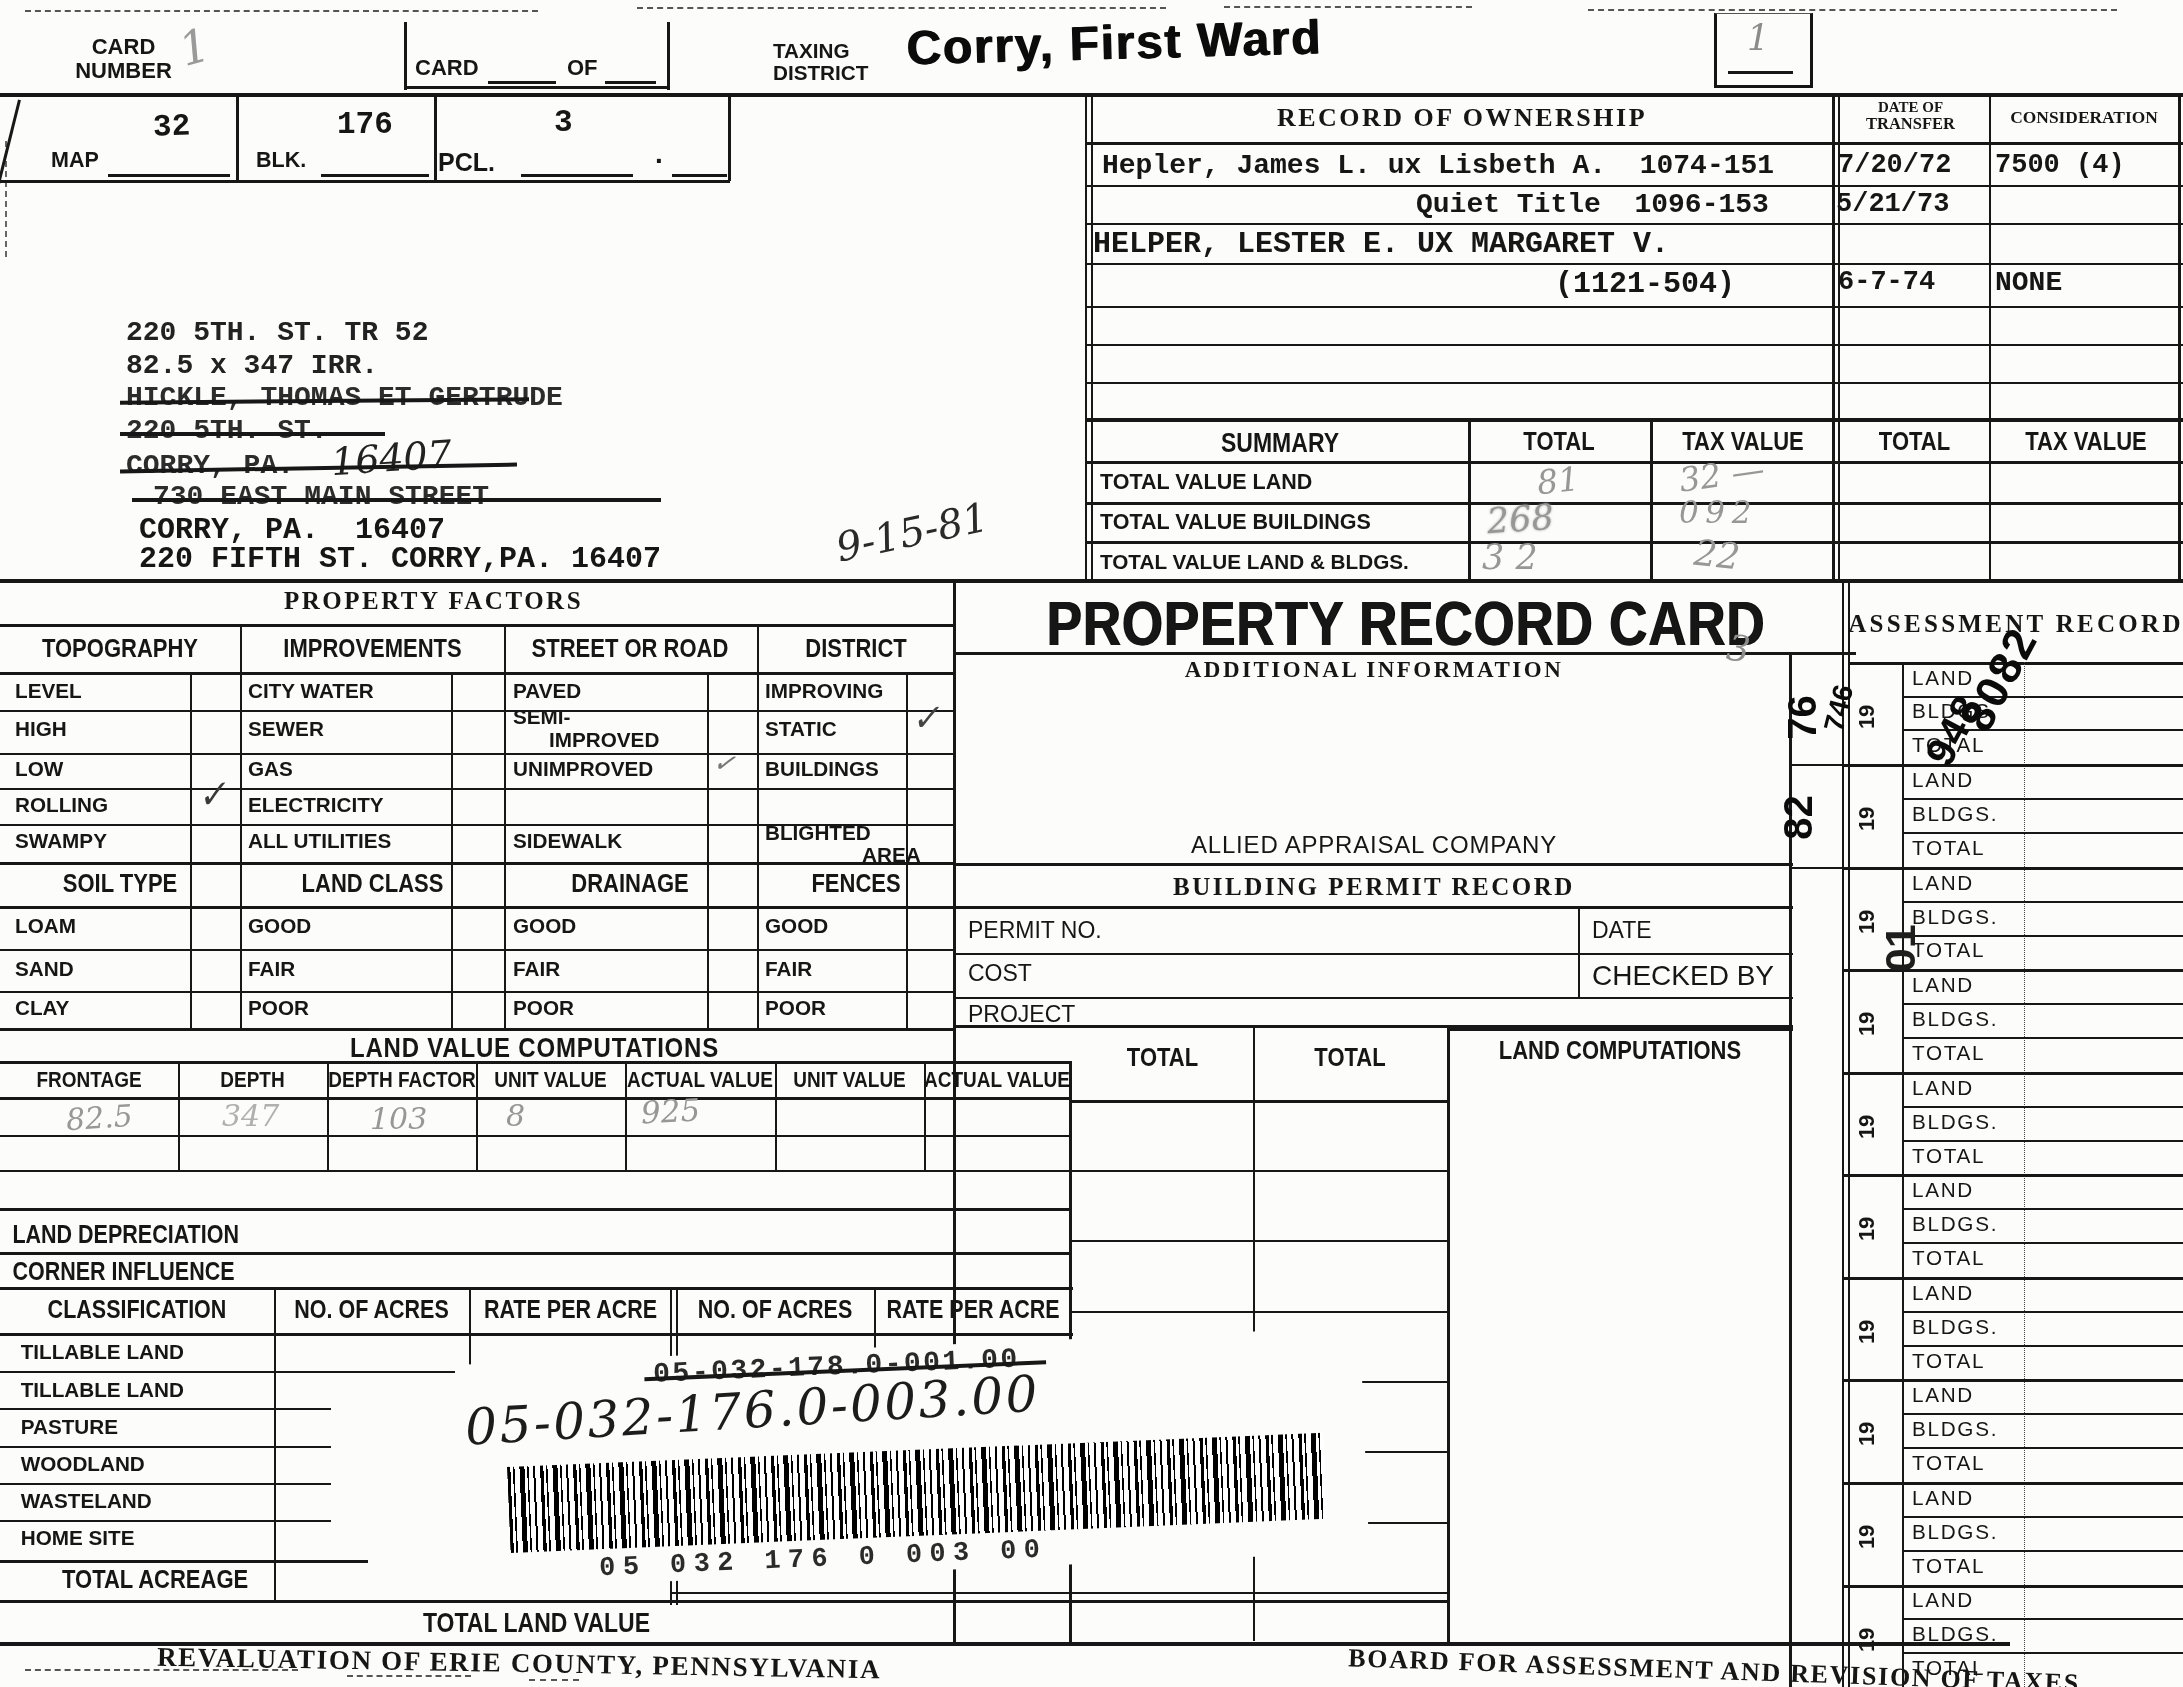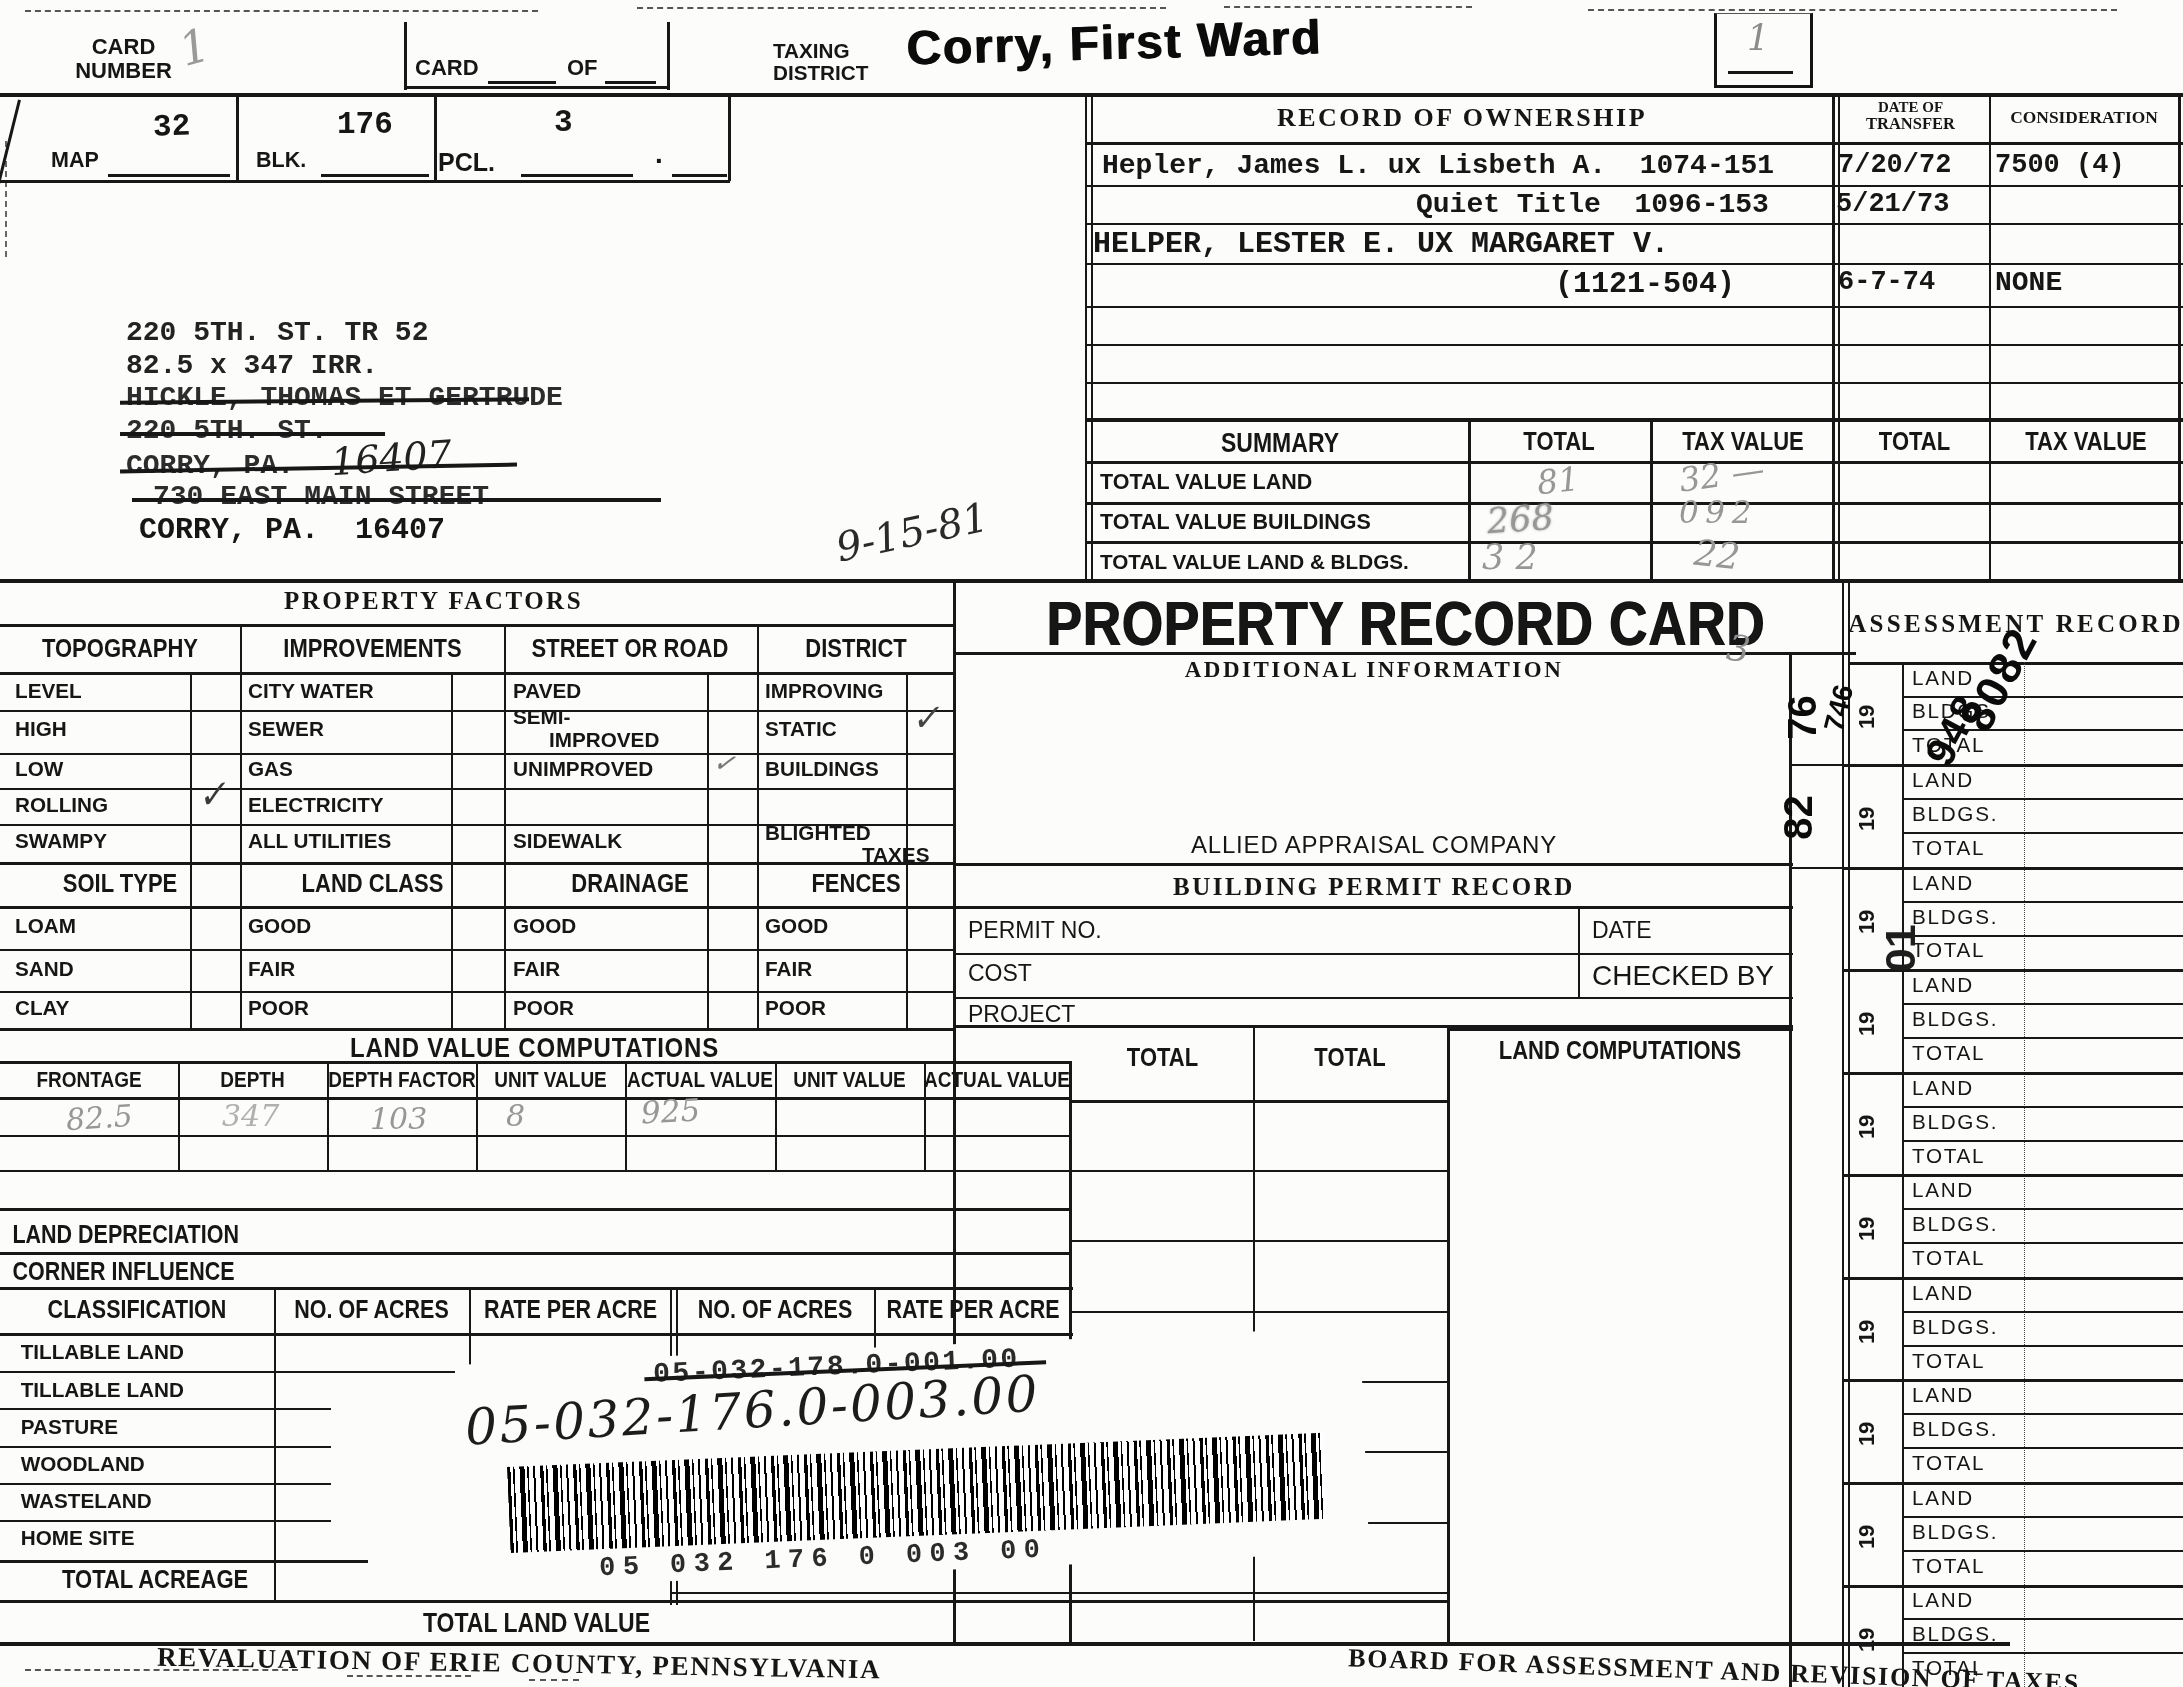--- a/index.html
+++ b/index.html
@@ -71,20 +71,21 @@
   <div class="r" style="left:672px;top:174px;width:55px;height:2.5px;"></div>
 
   <div class="t mono" style="left:126px;top:318px;font-size:28px;color:#222;">220 5TH. ST. TR 52</div>
   <div class="t mono" style="left:126px;top:351px;font-size:28px;color:#222;">82.5 x 347 IRR.</div>
   <div class="t mono" style="left:126px;top:383px;font-size:28px;color:#2c2c2c;">HICKLE, THOMAS ET GERTRUDE</div>
   <div class="t mono" style="left:126px;top:416px;font-size:28px;color:#2c2c2c;">220 5TH. ST.</div>
   <div class="t mono" style="left:126px;top:451px;font-size:28px;color:#2c2c2c;">CORRY, PA.</div>
   <div class="t ink" style="left:331px;top:438px;font-size:38px;transform:rotate(-4deg);color:#222;">16407</div>
   <div class="t mono" style="left:153px;top:482px;font-size:28px;color:#2c2c2c;">730 EAST MAIN STREET</div>
   <div class="t mono" style="left:139px;top:514px;font-size:30px;">CORRY, PA.  16407</div>
+  <div class="t mono" style="left:139px;top:543px;font-size:30px;">220 FIFTH ST. CORRY,PA. 16407</div>
   <div class="t ink" style="left:835px;top:511px;font-size:40px;transform:rotate(-12deg);color:#2a2a2a;">9-15-81</div>
   <div class="r" style="left:120px;top:399px;width:409px;height:4.1px;transform:rotate(-0.5deg);"></div>
   <div class="r" style="left:120px;top:432px;width:265px;height:4.1px;"></div>
   <div class="r" style="left:120px;top:466px;width:397px;height:4.1px;transform:rotate(-1deg);"></div>
   <div class="r" style="left:132px;top:498px;width:529px;height:4.1px;"></div>
 
   <div class="r" style="left:1085px;top:93px;width:1.7px;height:490px;"></div>
   <div class="r" style="left:1091px;top:93px;width:1.7px;height:490px;"></div>
   <div class="r" style="left:1832px;top:93px;width:2.5px;height:486px;"></div>
   <div class="r" style="left:1838px;top:93px;width:1.7px;height:486px;"></div>
@@ -167,21 +168,21 @@
   <div class="t sb" style="left:513px;top:680px;font-size:20.7px;">PAVED</div>
   <div class="t sb" style="left:513px;top:706px;font-size:20.7px;">SEMI-</div>
   <div class="t sb" style="left:549px;top:729px;font-size:20.7px;">IMPROVED</div>
   <div class="t sb" style="left:513px;top:758px;font-size:20.7px;">UNIMPROVED</div>
   <div class="t sb" style="left:513px;top:830px;font-size:20.7px;">SIDEWALK</div>
   <div class="t ink" style="left:713px;top:749px;font-size:26.5px;transform:rotate(8deg);color:#777;">✓</div>
   <div class="t sb" style="left:765px;top:680px;font-size:20.7px;">IMPROVING</div>
   <div class="t sb" style="left:765px;top:718px;font-size:20.7px;">STATIC</div>
   <div class="t sb" style="left:765px;top:758px;font-size:20.7px;">BUILDINGS</div>
   <div class="t sb" style="left:765px;top:822px;font-size:20.7px;">BLIGHTED</div>
-  <div class="t sb" style="left:862px;top:844px;font-size:20.7px;">TAXES</div>
+  <div class="t sb" style="left:862px;top:844px;font-size:20.7px;">AREA</div>
   <div class="t ink" style="left:911px;top:700px;font-size:35px;transform:rotate(-5deg);color:#444;">✓</div>
 
   <div class="t cond ctr" style="left:0;top:870px;width:240px;font-size:22px;">SOIL TYPE</div>
   <div class="t cond ctr" style="left:240px;top:870px;width:265px;font-size:22px;">LAND CLASS</div>
   <div class="t cond ctr" style="left:504px;top:870px;width:252px;font-size:22px;">DRAINAGE</div>
   <div class="t cond ctr" style="left:757px;top:870px;width:198px;font-size:22px;">FENCES</div>
   <div class="r" style="left:0;top:906px;width:955px;height:2.5px;"></div>
   <div class="r" style="left:0;top:949px;width:955px;height:1.7px;"></div>
   <div class="r" style="left:0;top:991px;width:955px;height:1.7px;"></div>
   <div class="r" style="left:0;top:1028px;width:955px;height:3.3px;"></div>

